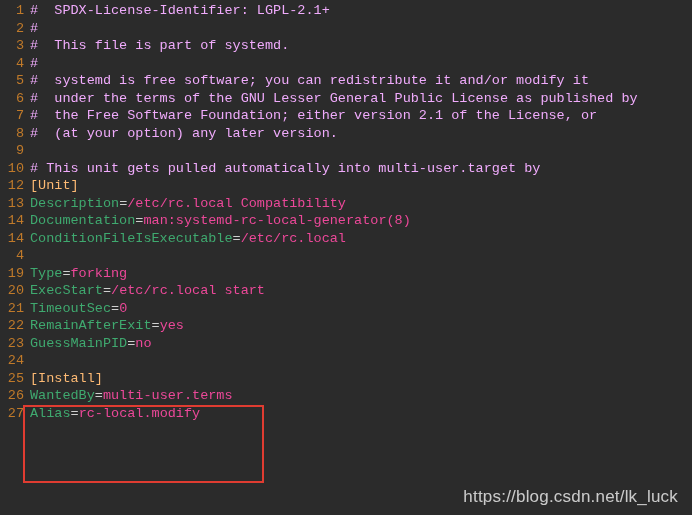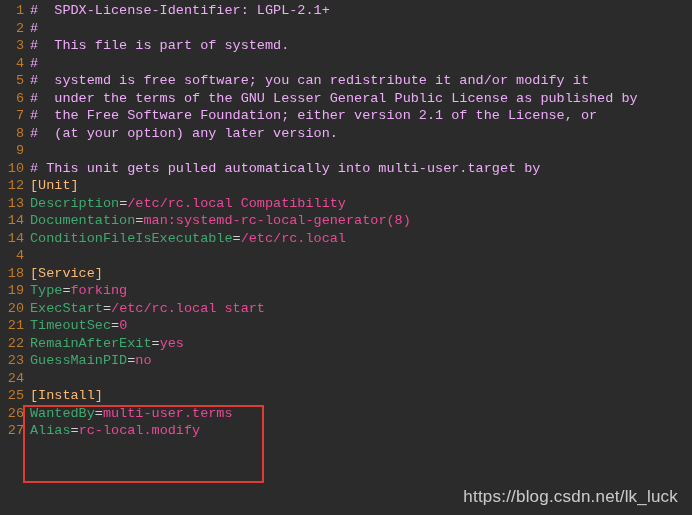--- a/index.html
+++ b/index.html
@@ -69,21 +69,20 @@
     <div class="line"><span class="lineno">6</span><span class="code"><span class="c-comment">#  under the terms of the GNU Lesser General Public License as published by</span></span></div>
     <div class="line"><span class="lineno">7</span><span class="code"><span class="c-comment">#  the Free Software Foundation; either version 2.1 of the License, or</span></span></div>
     <div class="line"><span class="lineno">8</span><span class="code"><span class="c-comment">#  (at your option) any later version.</span></span></div>
     <div class="line"><span class="lineno">9</span><span class="code"></span></div>
     <div class="line"><span class="lineno">10</span><span class="code"><span class="c-comment"># This unit gets pulled automatically into multi-user.target by</span></span></div>
     <div class="line"><span class="lineno">12</span><span class="code"><span class="c-section">[Unit]</span></span></div>
     <div class="line"><span class="lineno">13</span><span class="code"><span class="c-key">Description</span><span class="c-eq">=</span><span class="c-val-red">/etc/rc.local Compatibility</span></span></div>
     <div class="line"><span class="lineno">14</span><span class="code"><span class="c-key">Documentation</span><span class="c-eq">=</span><span class="c-val-red">man:systemd-rc-local-generator(8)</span></span></div>
     <div class="line"><span class="lineno">14</span><span class="code"><span class="c-key">ConditionFileIsExecutable</span><span class="c-eq">=</span><span class="c-val-red">/etc/rc.local</span></span></div>
     <div class="line"><span class="lineno">4</span><span class="code"></span></div>
-    <div class="line"><span class="lineno">18</span><span class="code"><span class="c-section">[Service]</span></span></div>
     <div class="line"><span class="lineno">19</span><span class="code"><span class="c-key">Type</span><span class="c-eq">=</span><span class="c-val-red">forking</span></span></div>
     <div class="line"><span class="lineno">20</span><span class="code"><span class="c-key">ExecStart</span><span class="c-eq">=</span><span class="c-val-red">/etc/rc.local start</span></span></div>
     <div class="line"><span class="lineno">21</span><span class="code"><span class="c-key">TimeoutSec</span><span class="c-eq">=</span><span class="c-val-red">0</span></span></div>
     <div class="line"><span class="lineno">22</span><span class="code"><span class="c-key">RemainAfterExit</span><span class="c-eq">=</span><span class="c-val-red">yes</span></span></div>
     <div class="line"><span class="lineno">23</span><span class="code"><span class="c-key">GuessMainPID</span><span class="c-eq">=</span><span class="c-val-red">no</span></span></div>
     <div class="line"><span class="lineno">24</span><span class="code"></span></div>
     <div class="line"><span class="lineno">25</span><span class="code"><span class="c-section">[Install]</span></span></div>
     <div class="line"><span class="lineno">26</span><span class="code"><span class="c-key">WantedBy</span><span class="c-eq">=</span><span class="c-val-red">multi-user.terms</span></span></div>
     <div class="line"><span class="lineno">27</span><span class="code"><span class="c-key">Alias</span><span class="c-eq">=</span><span class="c-val-red">rc-local.modify</span></span></div>
   </div>

